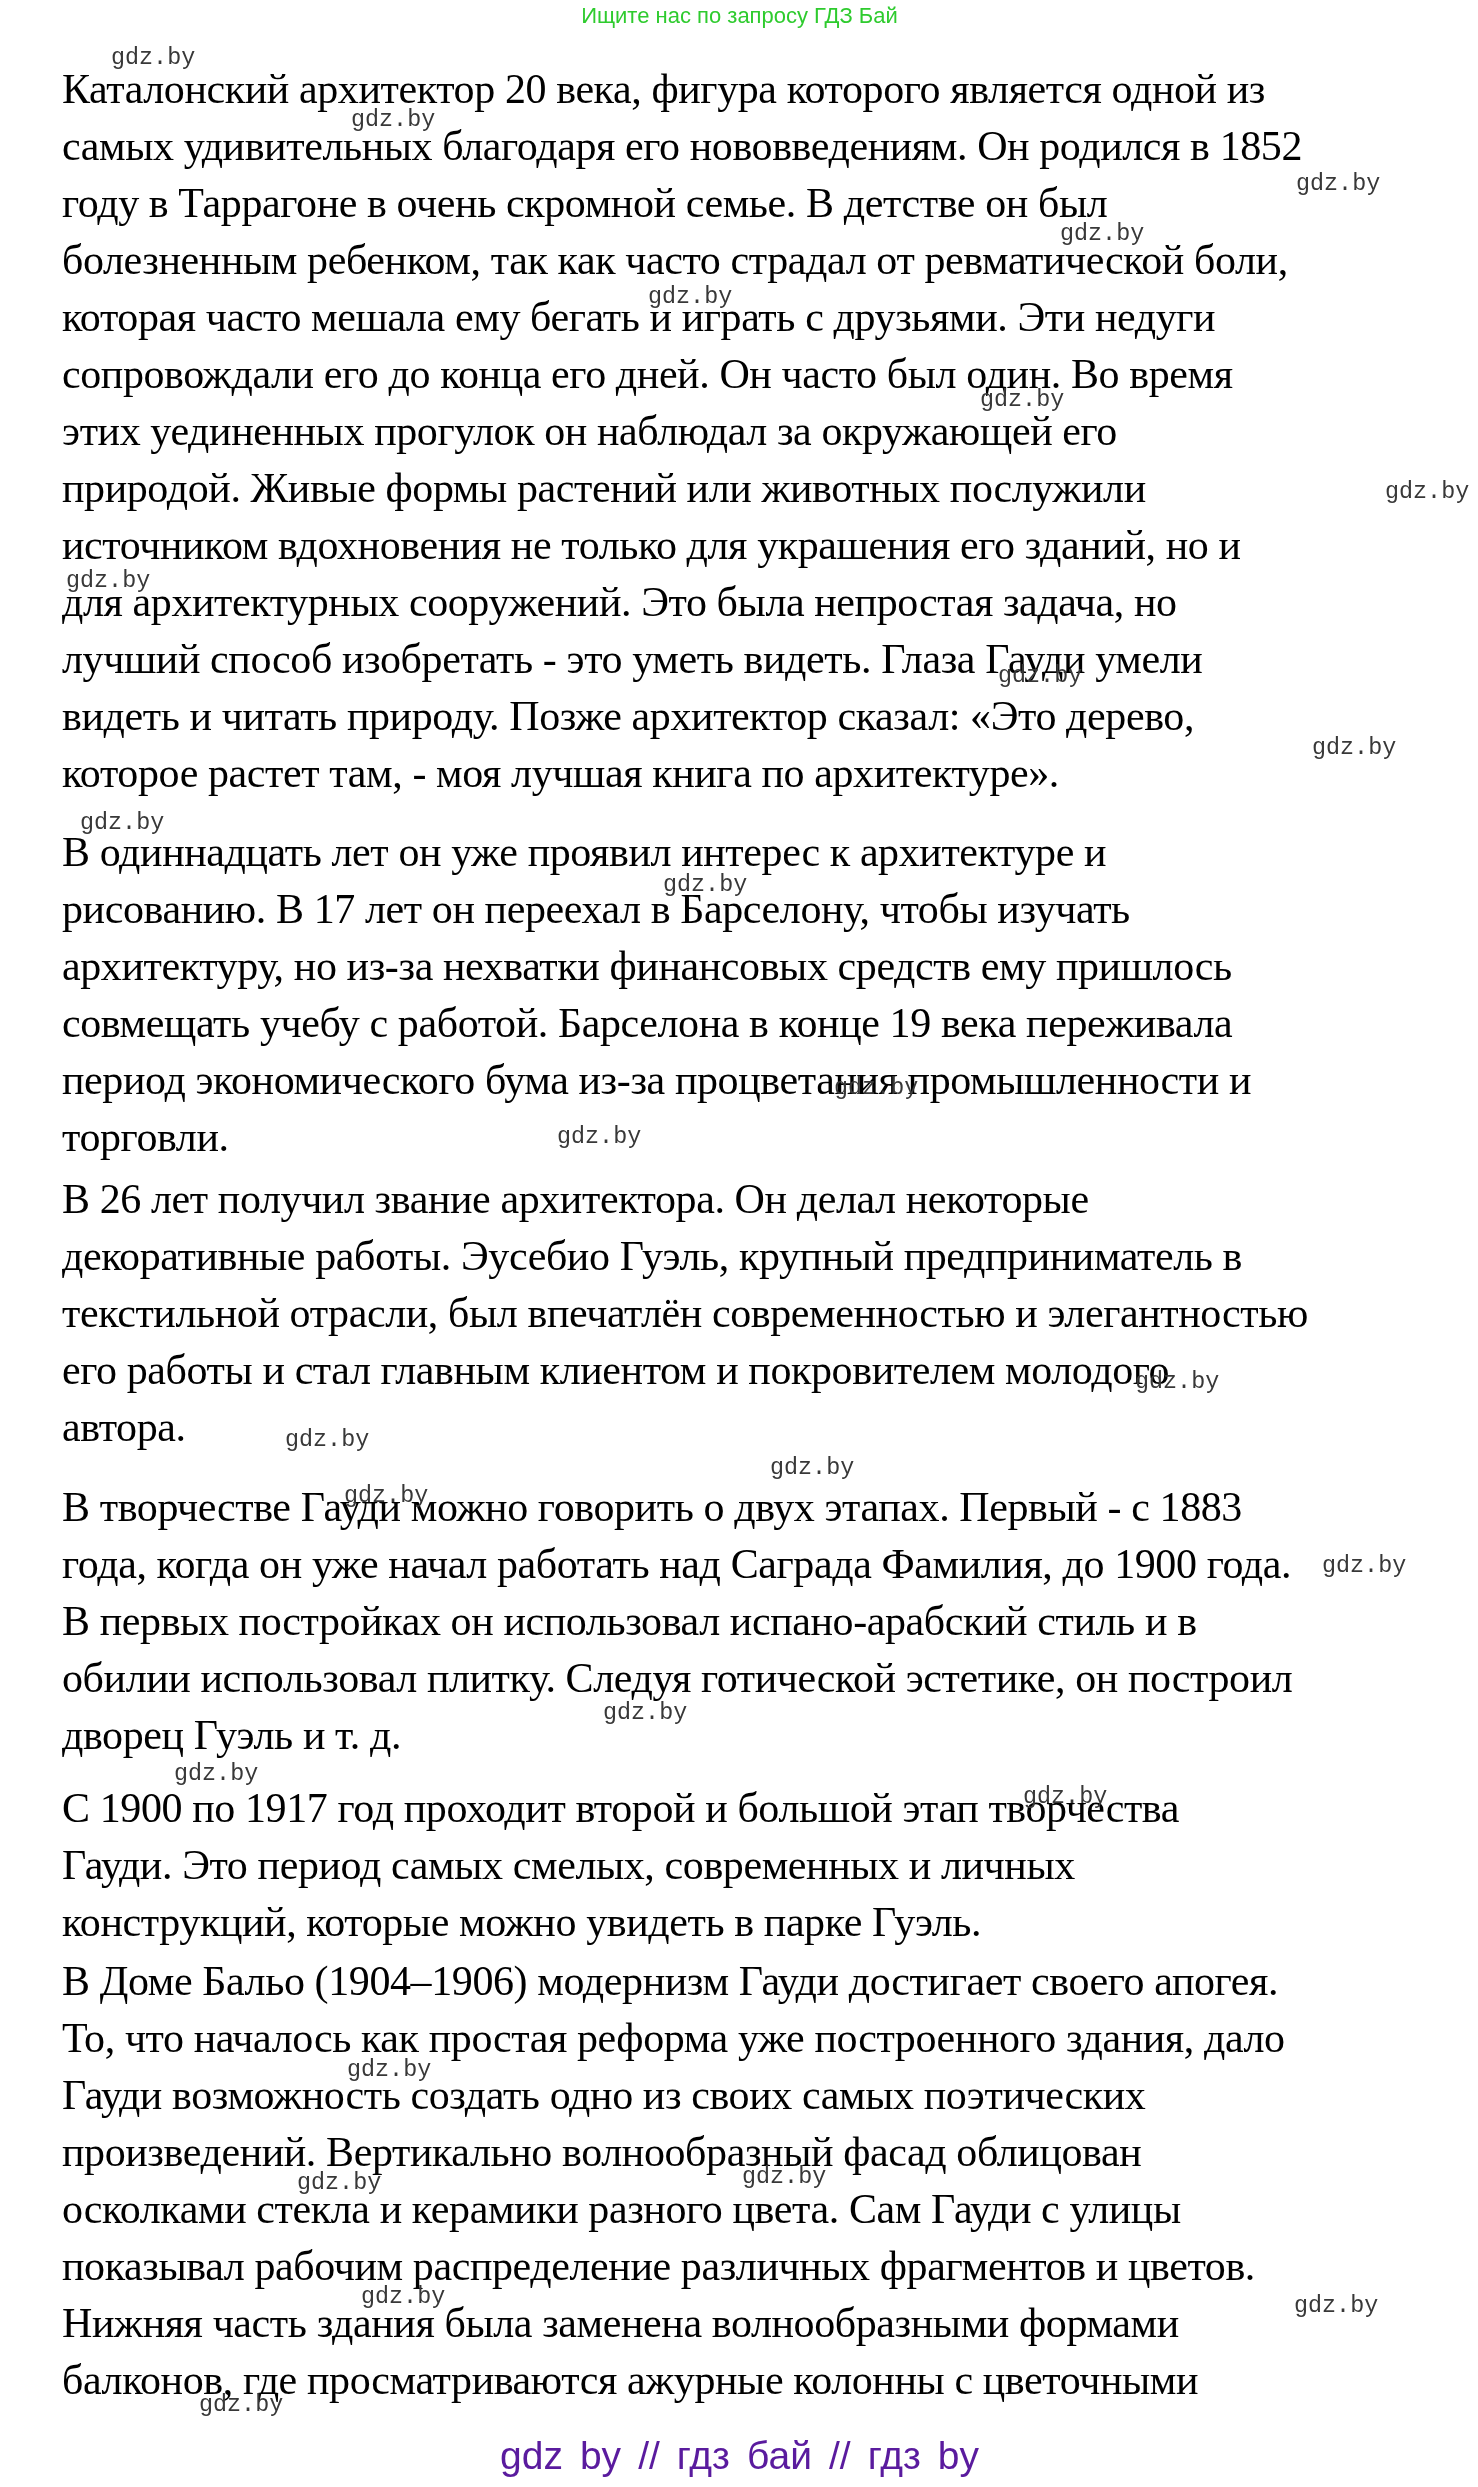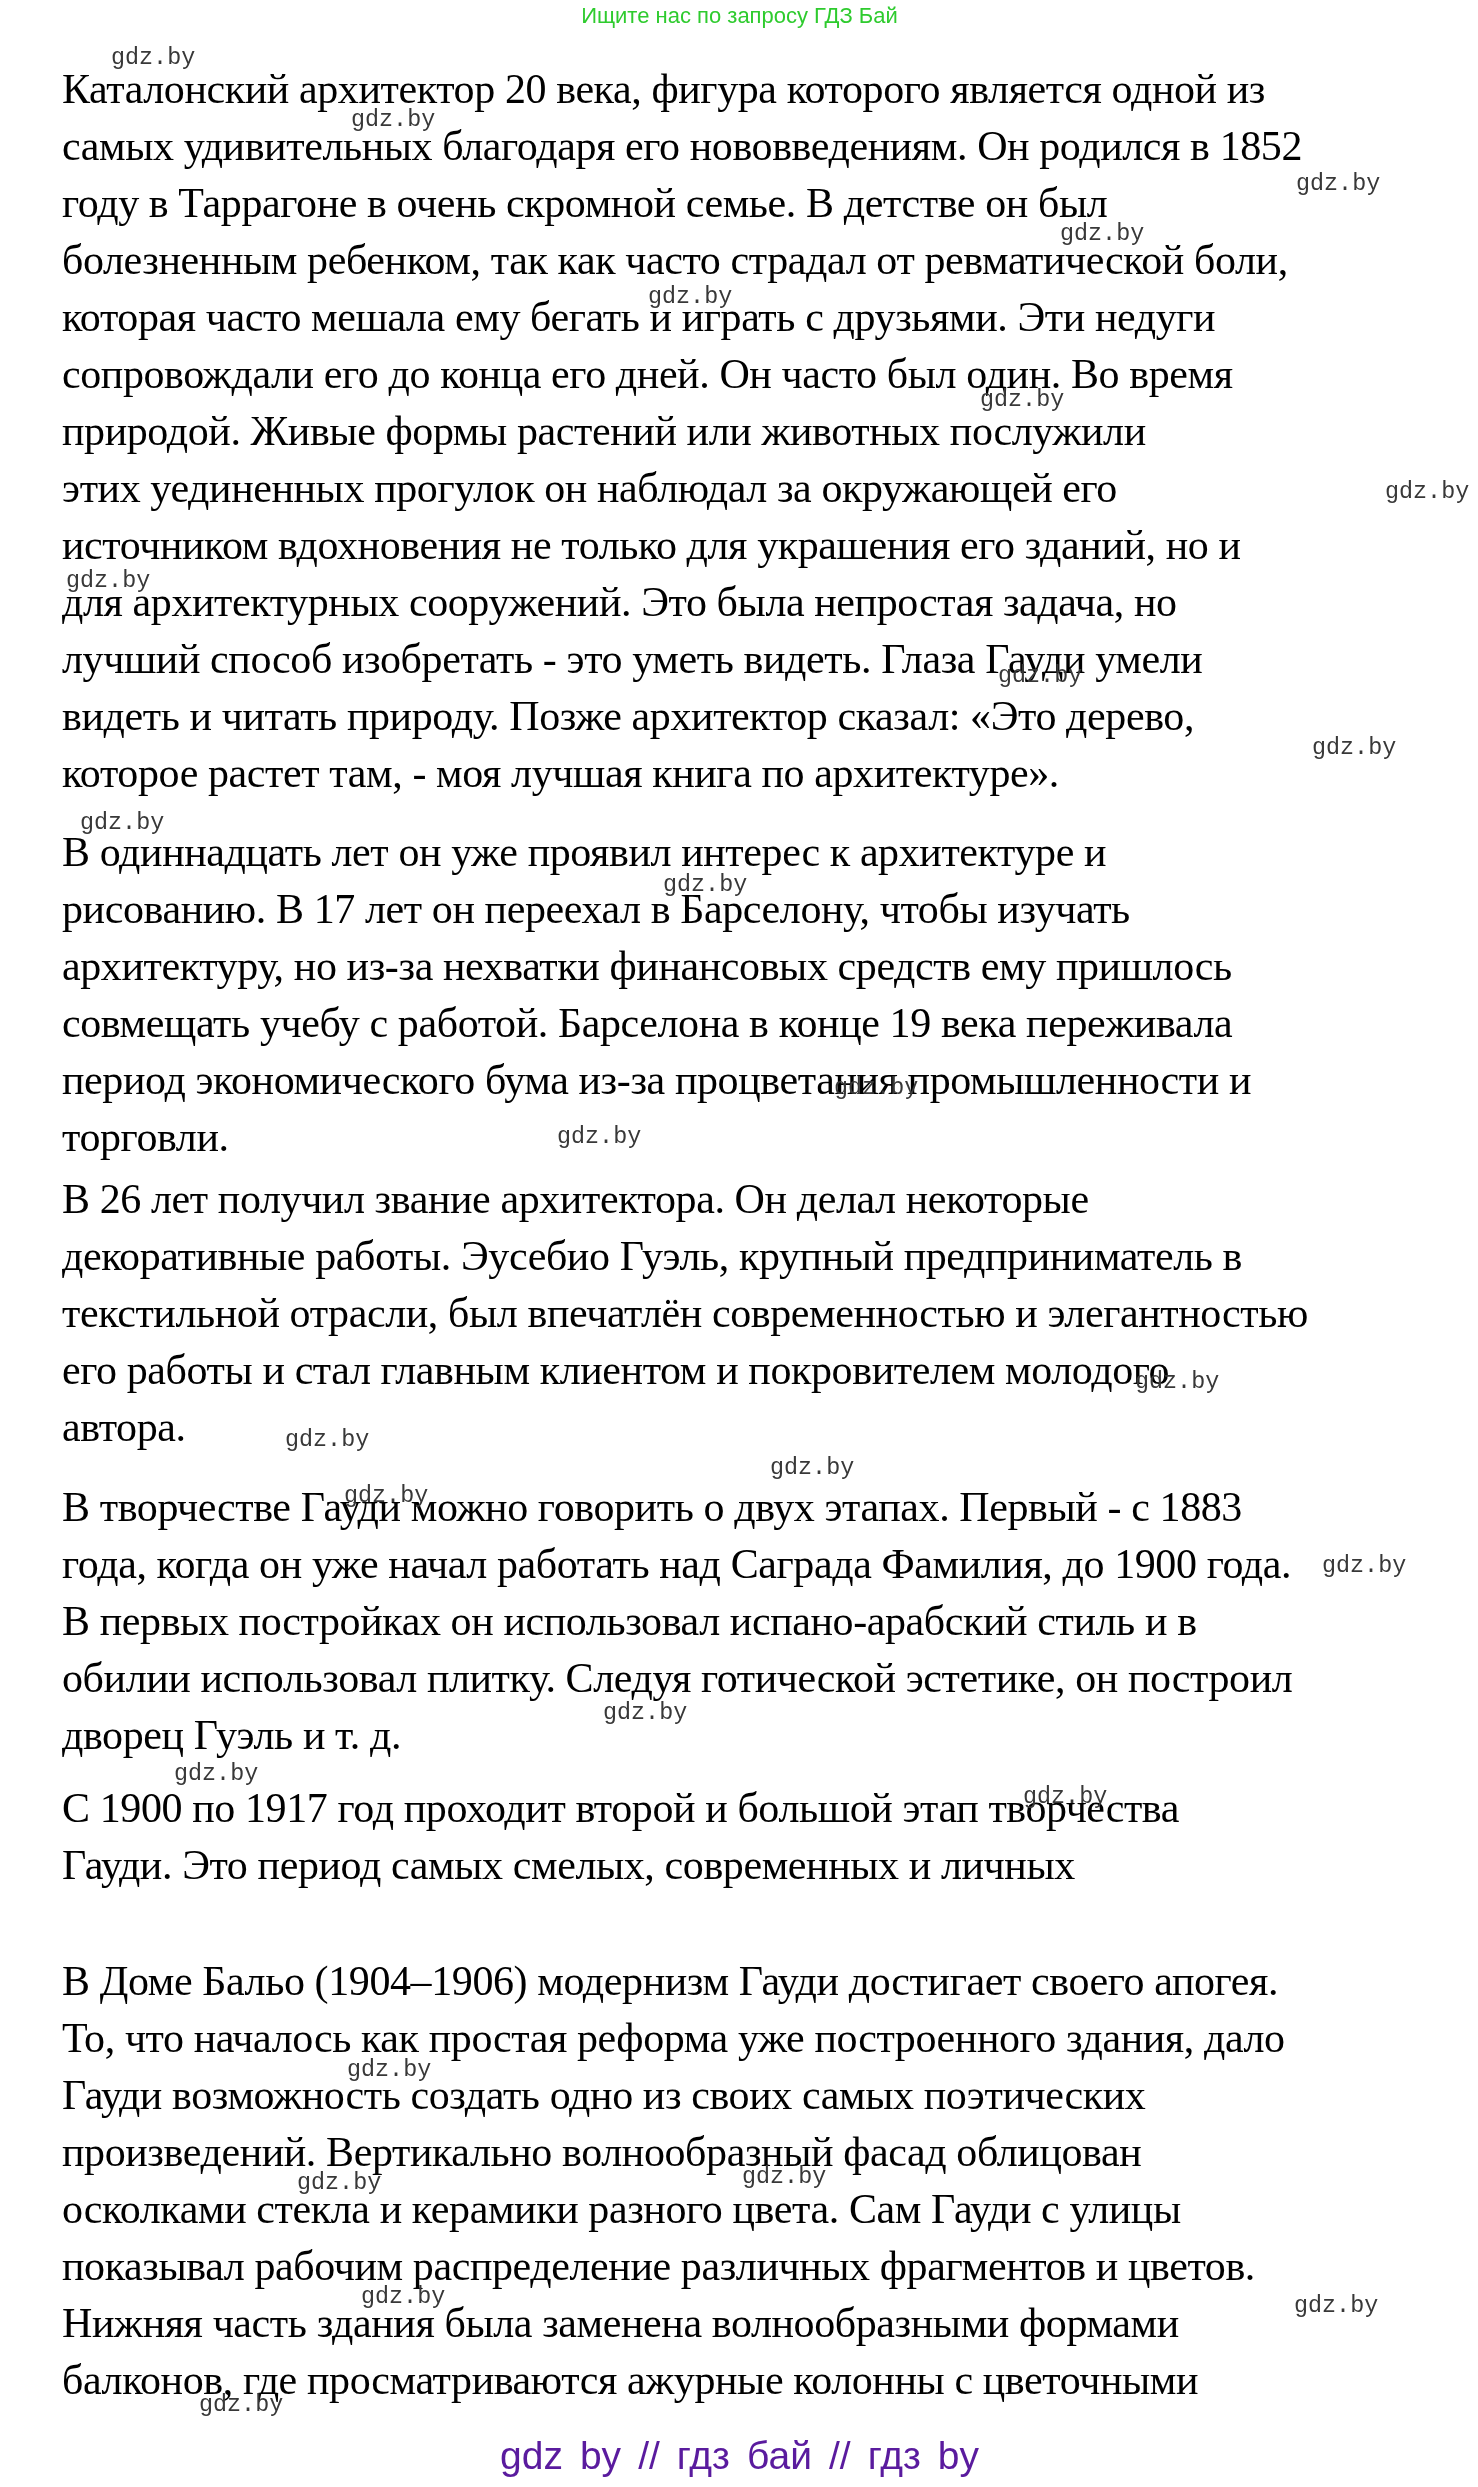--- a/index.html
+++ b/index.html
@@ -59,22 +59,22 @@
   <div class="promo" style="color: rgb(46, 203, 46);">Ищите нас по запросу ГДЗ Бай</div>
 
   <div class="content" id="content">
       <div class="paragraph" style="top: 61px;">
         <div class="text-line">Каталонский архитектор 20 века, фигура которого является одной из</div>
         <div class="text-line">самых удивительных благодаря его нововведениям. Он родился в 1852</div>
         <div class="text-line">году в Таррагоне в очень скромной семье. В детстве он был</div>
         <div class="text-line">болезненным ребенком, так как часто страдал от ревматической боли,</div>
         <div class="text-line">которая часто мешала ему бегать и играть с друзьями. Эти недуги</div>
         <div class="text-line">сопровождали его до конца его дней. Он часто был один. Во время</div>
+        <div class="text-line">этих уединенных прогулок он наблюдал за окружающей его</div>
         <div class="text-line">природой. Живые формы растений или животных послужили</div>
-        <div class="text-line">этих уединенных прогулок он наблюдал за окружающей его</div>
         <div class="text-line">источником вдохновения не только для украшения его зданий, но и</div>
         <div class="text-line">для архитектурных сооружений. Это была непростая задача, но</div>
         <div class="text-line">лучший способ изобретать - это уметь видеть. Глаза Гауди умели</div>
         <div class="text-line">видеть и читать природу. Позже архитектор сказал: «Это дерево,</div>
         <div class="text-line">которое растет там, - моя лучшая книга по архитектуре».</div>
       </div>
       <div class="paragraph" style="top: 824px;">
         <div class="text-line">В одиннадцать лет он уже проявил интерес к архитектуре и</div>
         <div class="text-line">рисованию. В 17 лет он переехал в Барселону, чтобы изучать</div>
         <div class="text-line">архитектуру, но из-за нехватки финансовых средств ему пришлось</div>
@@ -92,20 +92,21 @@
       <div class="paragraph" style="top: 1479px;">
         <div class="text-line">В творчестве Гауди можно говорить о двух этапах. Первый - с 1883</div>
         <div class="text-line">года, когда он уже начал работать над Саграда Фамилия, до 1900 года.</div>
         <div class="text-line">В первых постройках он использовал испано-арабский стиль и в</div>
         <div class="text-line">обилии использовал плитку. Следуя готической эстетике, он построил</div>
         <div class="text-line">дворец Гуэль и т. д.</div>
       </div>
       <div class="paragraph" style="top: 1780px;">
         <div class="text-line">С 1900 по 1917 год проходит второй и большой этап творчества</div>
         <div class="text-line">Гауди. Это период самых смелых, современных и личных</div>
+        <div class="text-line">конструкций, которые можно увидеть в парке Гуэль.</div>
       </div>
       <div class="paragraph" style="top: 1953px;">
         <div class="text-line">В Доме Бальо (1904–1906) модернизм Гауди достигает своего апогея.</div>
         <div class="text-line">То, что началось как простая реформа уже построенного здания, дало</div>
         <div class="text-line">Гауди возможность создать одно из своих самых поэтических</div>
         <div class="text-line">произведений. Вертикально волнообразный фасад облицован</div>
         <div class="text-line">осколками стекла и керамики разного цвета. Сам Гауди с улицы</div>
         <div class="text-line">показывал рабочим распределение различных фрагментов и цветов.</div>
         <div class="text-line">Нижняя часть здания была заменена волнообразными формами</div>
         <div class="text-line">балконов, где просматриваются ажурные колонны с цветочными</div>

